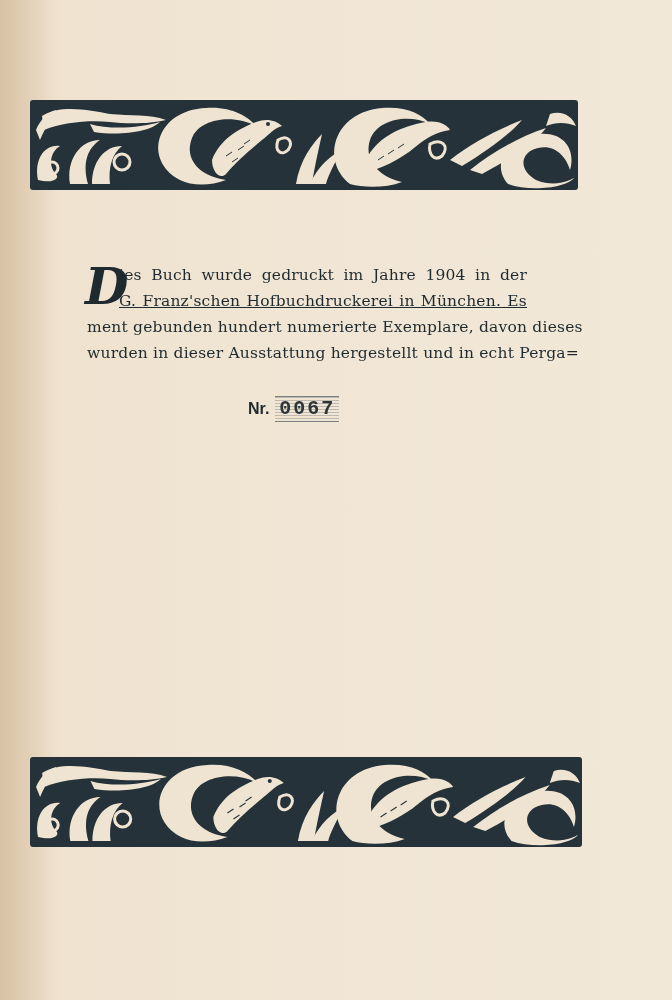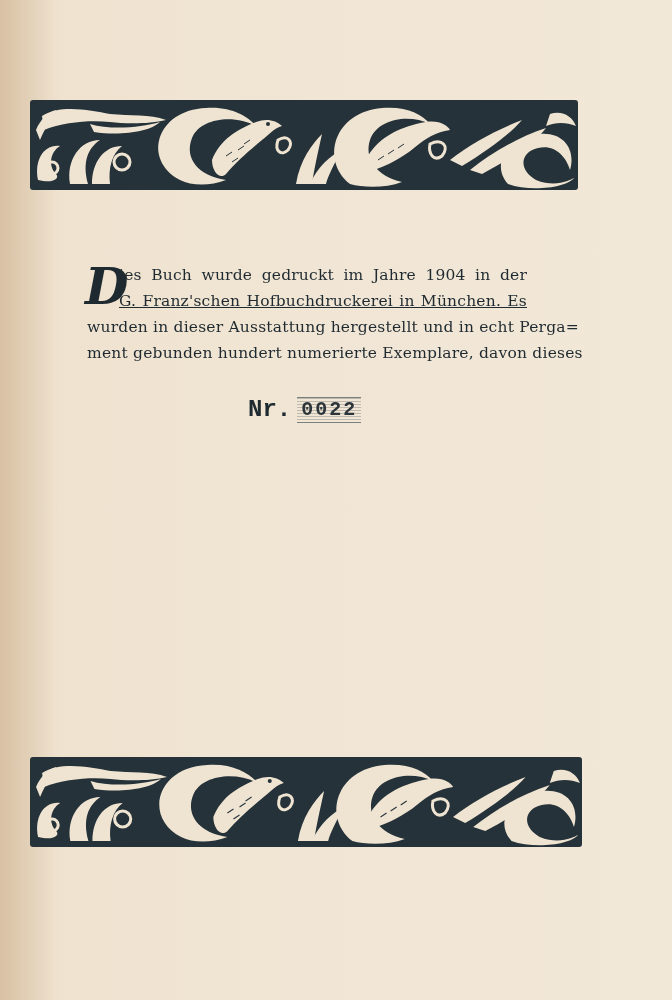--- a/index.html
+++ b/index.html
@@ -38,21 +38,21 @@
     position: absolute; left: -2px; top: 2px;
     font-size: 50px; line-height: 46px; font-weight: bold;
     font-family: "DejaVu Serif", serif;
     color: #1f2a30;
     font-style: italic;
   }
   .number-line {
     position: absolute; left: 248px; top: 396px;
     display: flex; align-items: center; gap: 6px;
   }
-  .nr-label { font-size: 24px; font-weight: bold; font-family: Liberation Mono, monospace; }
+  .nr-label { font-size: 16px; font-weight: bold; font-family: Liberation Sans, sans-serif; }
   .nr-value {
     font-family: "Liberation Mono", monospace; font-size: 20px; font-weight: bold;
     padding: 0 4px; letter-spacing: 2px;
     background: repeating-linear-gradient(180deg, rgba(60,70,75,0.28) 0px, rgba(60,70,75,0.28) 1px, transparent 1px, transparent 3px);
     border-top: 1px solid #7a7f80; border-bottom: 1px solid #7a7f80;
     line-height: 24px;
     color: #2b353a;
   }
 </style>
 </head>
@@ -98,27 +98,27 @@
         <path d="M196 56 l6 -4 M202 62 l6 -4 M208 50 l6 -4 M214 44 l6 -4"></path>
         <path d="M348 60 l6 -4 M358 54 l6 -4 M368 48 l6 -4"></path>
       </g>
     </svg>
   </div>
 
   <div class="colophon">
     <span class="dropcap">D</span>
     <span class="line first">ies Buch wurde gedruckt im Jahre 1904 in der</span>
     <span class="line second">G. Franz'schen Hofbuchdruckerei in München. Es</span>
+    <span class="line">ment gebunden hundert numerierte Exemplare, davon dieses</span>
     <span class="line">wurden in dieser Ausstattung hergestellt und in echt Perga=</span>
-    <span class="line">ment gebunden hundert numerierte Exemplare, davon dieses</span>
   </div>
 
   <div class="number-line">
     <span class="nr-label">Nr.</span>
-    <span class="nr-value">0022</span>
+    <span class="nr-value">0067</span>
   </div>
 
   <div class="border-band border-bottom">
     <svg viewBox="0 0 548 90" preserveAspectRatio="none">
       <g fill="#efe4d2" stroke="none">
         <path d="M8 80 C4 60 14 44 30 46 C20 52 18 66 26 74 C30 78 24 84 8 80Z"></path>
         <circle cx="22" cy="68" r="6" fill="none" stroke="#efe4d2" stroke-width="3"></circle>
         <path d="M40 84 C36 60 50 40 70 40 C58 48 52 62 58 84Z"></path>
         <path d="M62 84 C62 62 74 46 92 46 C82 54 78 68 80 84Z"></path>
         <circle cx="92" cy="62" r="8" fill="none" stroke="#efe4d2" stroke-width="3"></circle>

